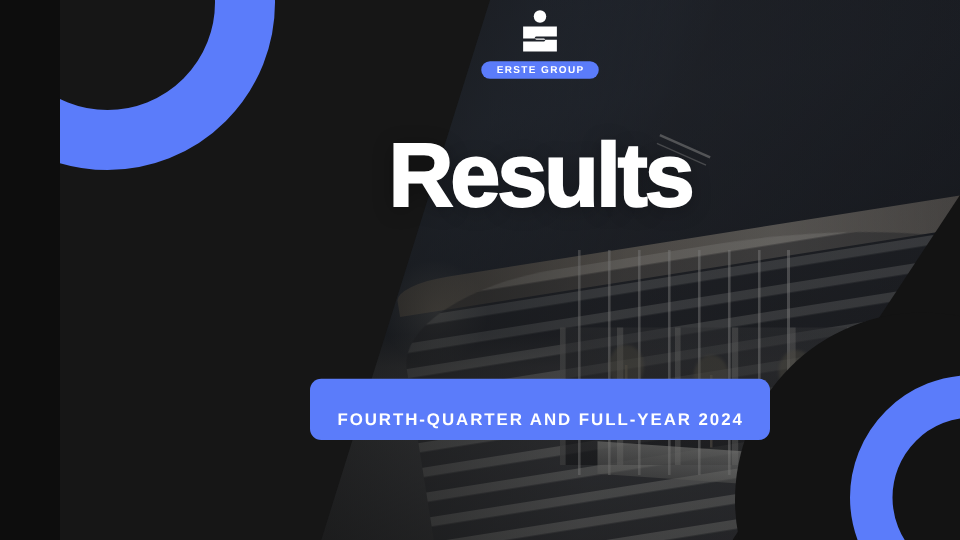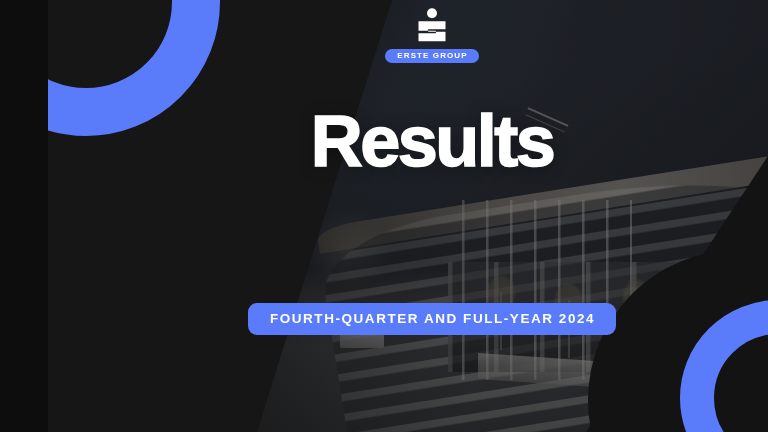--- a/index.html
+++ b/index.html
@@ -239,21 +239,21 @@
     top: 303px;
     display: flex;
     justify-content: center;
   }
   .subtitle-pill {
     background: #5b7cfa;
     color: #ffffff;
     font-size: 13.5px;
     font-weight: bold;
     letter-spacing: 1.55px;
-    padding: 9px 21px 9px 22px;
+    padding: 26px 21px 9px 22px;
     border-radius: 9px;
     line-height: 1;
     white-space: nowrap;
   }
 </style>
 </head>
 <body>
 
 <div id="slide">
 

